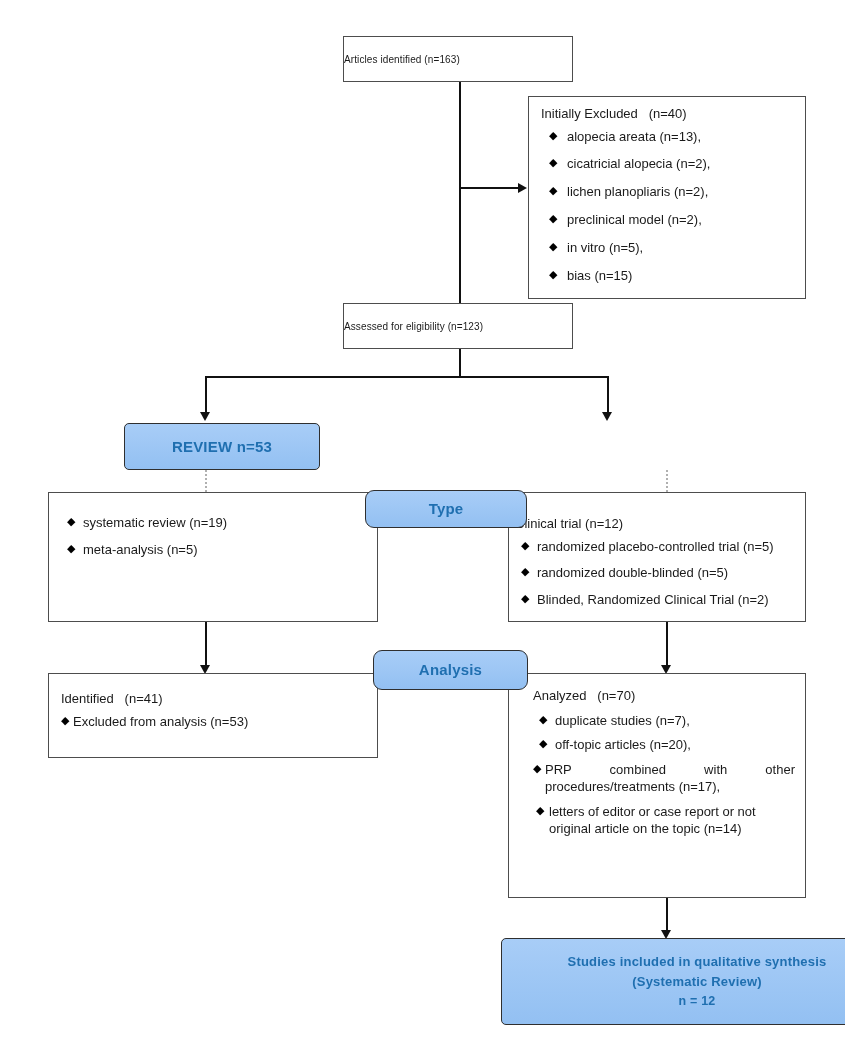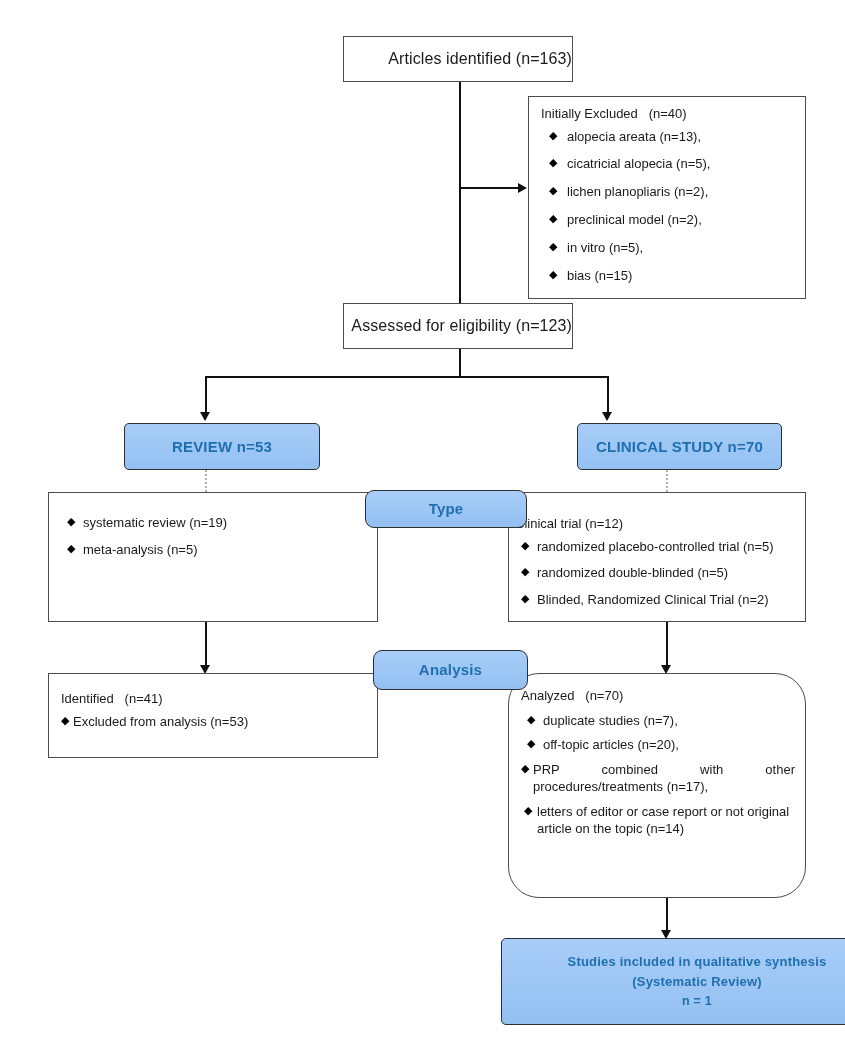--- a/index.html
+++ b/index.html
@@ -21,22 +21,22 @@
   }
   .box {
     position: absolute;
     box-sizing: border-box;
     border: 1px solid #4d4d4d;
     background: #ffffff;
   }
   .box-center {
     display: flex;
     align-items: center;
-    justify-content: flex-end;
-    font-size: 16px;
+    justify-content: flex-start;
+    font-size: 10px;
     letter-spacing: 0.1px;
   }
   .box-body {
     padding: 8px 10px 8px 12px;
     font-size: 13px;
   }
   .lead {
     margin: 0 0 6px 0;
     white-space: pre;
     line-height: 1.35;
@@ -136,21 +136,21 @@
 
   <div class="vline" style="left:459px; top:82px; width:1.6px; height:221px;"></div>
 
   <div class="hline" style="left:459px; top:187px; width:60px; height:1.6px;"></div>
   <div class="arrow-r" style="left:518px; top:183px;"></div>
 
   <div class="box box-body" style="left:528px; top:96px; width:278px; height:203px;">
     <p class="lead">Initially Excluded   (n=40)</p>
     <ul class="items">
       <li><span class="bul">◆</span><span>alopecia areata (n=13),</span></li>
-      <li><span class="bul">◆</span><span>cicatricial alopecia (n=5),</span></li>
+      <li><span class="bul">◆</span><span>cicatricial alopecia (n=2),</span></li>
       <li><span class="bul">◆</span><span>lichen   planopliaris (n=2),</span></li>
       <li><span class="bul">◆</span><span>preclinical model (n=2),</span></li>
       <li><span class="bul">◆</span><span>in vitro (n=5),</span></li>
       <li><span class="bul">◆</span><span>bias (n=15)</span></li>
     </ul>
   </div>
 
   <div class="box box-center" style="left:343px; top:303px; width:230px; height:46px;">
     <span>Assessed for eligibility (n=123)</span>
   </div>
@@ -162,23 +162,20 @@
   <div class="vline" style="left:205px; top:376px; width:1.6px; height:39px;"></div>
   <div class="arrow" style="left:200px; top:412px;"></div>
 
   <div class="vline" style="left:607px; top:376px; width:1.6px; height:39px;"></div>
   <div class="arrow" style="left:602px; top:412px;"></div>
 
   <div class="bluebox" style="left:124px; top:423px; width:196px; height:47px;">
     <span class="ln">REVIEW n=53</span>
   </div>
 
-  <div class="bluebox" style="left:577px; top:423px; width:205px; height:47px;">
-    <span class="ln">CLINICAL STUDY n=70</span>
-  </div>
 
   <div class="dline" style="left:205px; top:470px; height:22px;"></div>
   <div class="dline" style="left:666px; top:470px; height:22px;"></div>
 
   <div class="box box-body" style="left:48px; top:492px; width:330px; height:130px;">
     <ul class="items mid" style="margin-top:14px;">
       <li><span class="bul">◆</span><span>systematic review (n=19)</span></li>
       <li><span class="bul">◆</span><span>meta-analysis (n=5)</span></li>
     </ul>
   </div>
@@ -202,36 +199,36 @@
   <div class="vline" style="left:666px; top:622px; width:1.6px; height:46px;"></div>
   <div class="arrow" style="left:661px; top:665px;"></div>
 
   <div class="box box-body" style="left:48px; top:673px; width:330px; height:85px;">
     <p class="lead" style="margin-top:8px;">Identified   (n=41)</p>
     <ul class="items tight">
       <li><span class="bul">◆</span><span>Excluded from analysis (n=53)</span></li>
     </ul>
   </div>
 
-  <div class="box box-body" style="left:508px; top:673px; width:298px; height:225px; padding-left:12px;border-radius:31px;">
+  <div class="box box-body" style="left:508px; top:673px; width:298px; height:225px; padding-left:24px;">
     <p class="lead" style="margin-top:5px; margin-bottom:8px;">Analyzed   (n=70)</p>
     <ul class="items tight">
       <li style="padding-left:22px;"><span class="bul" style="left:6px;">◆</span><span>duplicate studies (n=7),</span></li>
       <li style="padding-left:22px;"><span class="bul" style="left:6px;">◆</span><span>off-topic articles (n=20),</span></li>
       <li style="padding-left:12px; text-align:justify;"><span class="bul" style="left:0px;">◆</span><span>PRP          combined          with          other procedures/treatments (n=17),</span></li>
       <li style="padding-left:16px;"><span class="bul" style="left:3px;">◆</span><span>letters of editor or case report or not original article on the topic (n=14)</span></li>
     </ul>
   </div>
 
   <div class="bluebox badge" style="left:365px; top:650px; width:155px; height:40px; z-index:5;margin-left:8px;">
     <span class="ln">Analysis</span>
   </div>
 
   <div class="vline" style="left:666px; top:898px; width:1.6px; height:35px;"></div>
   <div class="arrow" style="left:661px; top:930px;"></div>
 
   <div class="bluebox" style="left:501px; top:938px; width:380px; height:87px; font-size:13px;padding-left:12px;">
     <span class="ln">Studies included in qualitative synthesis</span>
     <span class="ln">(Systematic Review)</span>
-    <span class="ln small">n = 1</span>
+    <span class="ln small">n = 12</span>
   </div>
 
 </div>
 
 </body></html>

